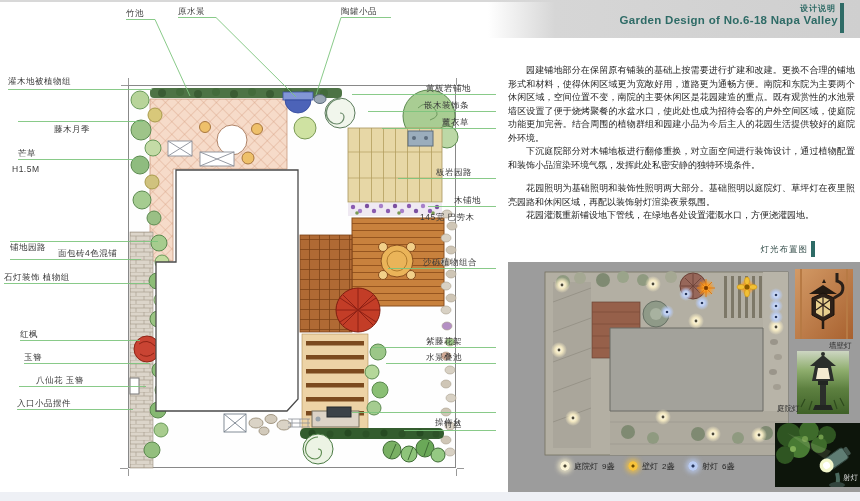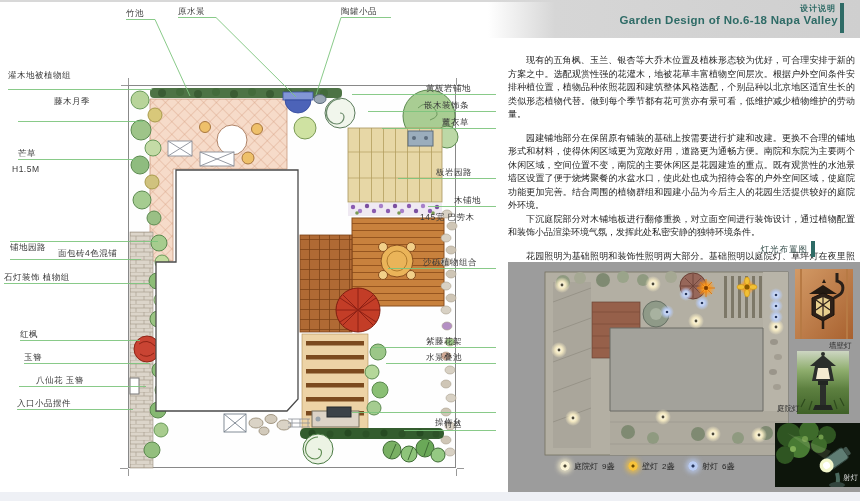--- a/index.html
+++ b/index.html
@@ -300,22 +300,22 @@
       <path d="M404 430.5H496"></path>
     </g>
   </svg>
 
   <div>
     <span class="plbl" style="left:126px;top:8px;">竹池</span>
     <span class="plbl" style="left:178px;top:6px;text-align:center;">原水景</span>
     <span class="plbl" style="left:341px;top:6px;">陶罐小品</span>
   </div>
   <div>
-    <span class="plbl" style="left:8px;top:70px;">灌木地被植物组</span>
-    <span class="plbl" style="left:18px;top:96px;padding-left:36px;">藤木月季</span>
+    <span class="plbl" style="left:8px;top:76px;">灌木地被植物组</span>
+    <span class="plbl" style="left:18px;top:124px;padding-left:36px;">藤木月季</span>
     <span class="plbl" style="left:18px;top:148px;">芒草</span>
     <span class="plbl" style="left:12px;top:164px;">H1.5M</span>
     <span class="plbl" style="left:10px;top:242px;">铺地园路</span>
     <span class="plbl" style="left:10px;top:248px;padding-left:48px;">面包砖4色混铺</span>
     <span class="plbl" style="left:4px;top:272px;">石灯装饰  植物组</span>
     <span class="plbl" style="left:20px;top:329px;">红枫</span>
     <span class="plbl" style="left:24px;top:352px;">玉簪</span>
     <span class="plbl" style="left:36px;top:375px;">八仙花  玉簪</span>
     <span class="plbl" style="left:17px;top:398px;">入口小品摆件</span>
   </div>
@@ -332,21 +332,20 @@
     <span class="plbl" style="left:435px;top:417px;">操作台</span>
     <span class="plbl" style="left:444px;top:419px;">竹丛</span>
   </div>
 
   <div class="abs" id="hdr-band"></div>
   <span class="abs" id="hdr-tag">设计说明</span>
   <span class="abs" id="hdr-title">Garden Design of  No.6-18 Napa Valley</span>
   <div class="abs" id="hdr-bar"></div>
 
   <div class="abs" id="notes">
-    <p>现有的五角枫、玉兰、银杏等大乔木位置及植株形态较为优好，可合理安排于新的方案之中。选配观赏性强的花灌木，地被花草丰富植物空间层次。根据户外空间条件安排种植位置，植物品种依照花园和建筑整体风格选配，个别品种以北京地区适宜生长的类似形态植物代替。做到每个季节都有花可赏亦有景可看，低维护减少植物维护的劳动量。</p>
     <p class="gap">园建铺地部分在保留原有铺装的基础上按需要进行扩建和改建。更换不合理的铺地形式和材料，使得休闲区域更为宽敞好用，道路更为通畅方便。南院和东院为主要两个休闲区域，空间位置不变，南院的主要休闲区是花园建造的重点。既有观赏性的水池景墙区设置了便于烧烤聚餐的水盆水口，使此处也成为招待会客的户外空间区域，使庭院功能更加完善。结合周围的植物群组和园建小品为今后主人的花园生活提供较好的庭院外环境。</p>
     <p>下沉庭院部分对木铺地板进行翻修重换，对立面空间进行装饰设计，通过植物配置和装饰小品渲染环境气氛，发挥此处私密安静的独特环境条件。</p>
     <p class="gap">花园照明为基础照明和装饰性照明两大部分。基础照明以庭院灯、草坪灯在夜里照亮园路和休闲区域，再配以装饰射灯渲染夜景氛围。</p>
     <p>花园灌溉重新铺设地下管线，在绿地各处设置灌溉水口，方便浇灌园地。</p>
   </div>
 
   <span class="abs" id="lp-title">灯光布置图</span>
   <div class="abs" id="lp-bar"></div>
 
   <div class="abs" id="panel"></div>

